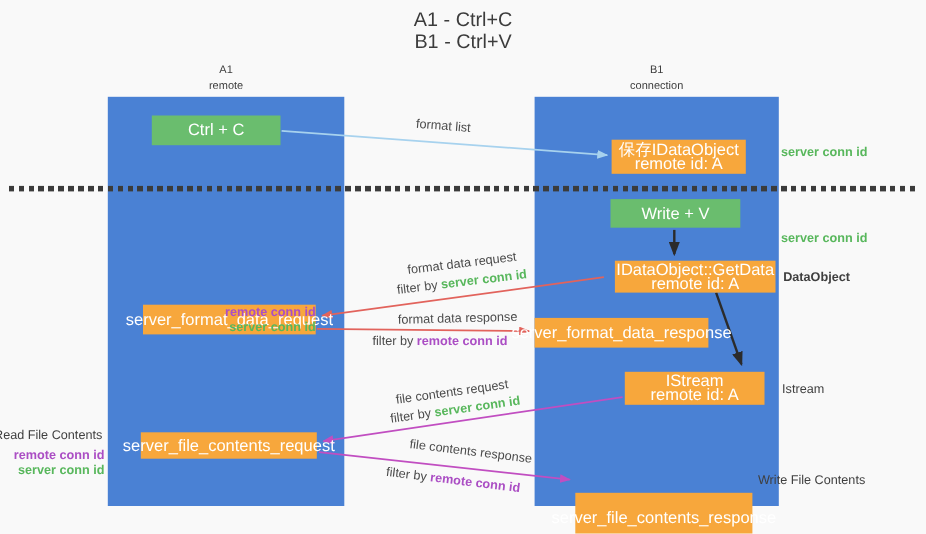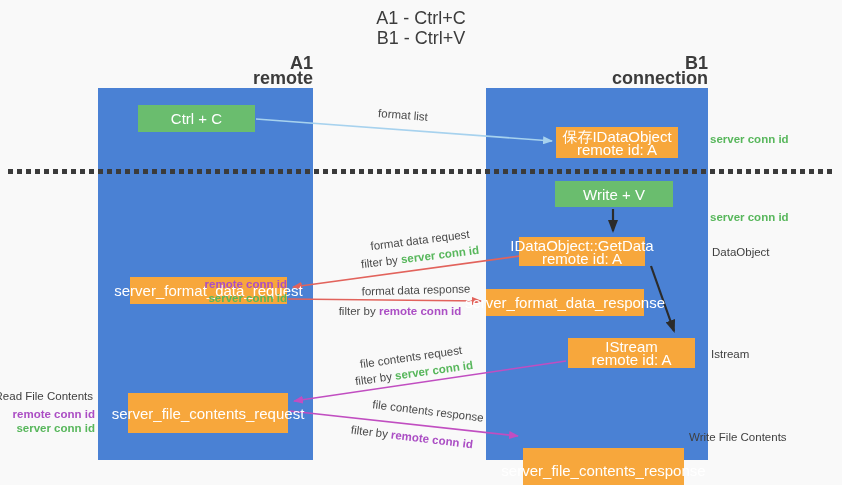--- a/index.html
+++ b/index.html
@@ -6,41 +6,41 @@
   body{font-family:"Liberation Sans",sans-serif;background:var(--bg,#f9f9f9);}
   .canvas{position:relative;width:842px;height:485px;background:var(--bg,#f9f9f9);overflow:hidden;}
 
   .title{position:absolute;left:0;top:8px;width:100%;text-align:center;
          font-size:18px;line-height:20px;color:var(--ink,#3c3c3c);}
 
   .lane{position:absolute;top:88px;height:372px;background:var(--lane_blue,#4a81d4);}
   .lane-left{left:98px;width:215px;}
   .lane-right{left:486px;width:222px;}
 
-  .lane-header{position:absolute;top:56px;text-align:right;font-size:18px;
-               line-height:15px;color:var(--ink,#3c3c3c);font-weight:bold;}
+  .lane-header{position:absolute;top:56px;text-align:center;font-size:10px;
+               line-height:15px;color:var(--ink,#3c3c3c);}
   .lh-left{left:98px;width:215px;}
   .lh-right{left:486px;width:222px;}
 
   .dotted{position:absolute;left:8px;top:169px;width:824px;height:5px;
           background:repeating-linear-gradient(to right,var(--dot,#3b3b3b) 0 5px,transparent 5px 9px);}
 
   .node{position:absolute;display:flex;flex-direction:column;align-items:center;
         justify-content:center;color:#fff;font-size:15px;line-height:13px;
         text-align:center;white-space:nowrap;}
   .green{background:var(--green,#6abd6e);}
   .orange{background:var(--orange,#f7a73c);}
   .n-ctrlc{left:138px;top:105px;width:117px;height:27px;}
   .n-save{left:556px;top:127px;width:122px;height:31px;align-items:center;}
   .n-ctrlv{left:555px;top:181px;width:118px;height:26px;}
-  .n-getdata{left:519px;top:237px;width:126px;height:29px;text-align:center;}
+  .n-getdata{left:559px;top:237px;width:146px;height:29px;text-align:center;}
   .n-freq{left:130px;top:277px;width:157px;height:27px;}
   .n-fresp{left:486px;top:289px;width:158px;height:27px;}
   .n-istream{left:568px;top:338px;width:127px;height:30px;}
-  .n-creq{left:128px;top:393px;width:160px;height:40px;text-align:center;}
+  .n-creq{left:128px;top:393px;width:160px;height:24px;text-align:center;}
   .n-cresp{left:523px;top:424px;width:161px;height:44px;margin-top:24px;}
 
   .overlay{position:absolute;left:0;top:0;pointer-events:none;}
 
   .albl{position:absolute;white-space:nowrap;font-size:11.5px;color:#4b4b4b;
         transform:translate(-50%,-50%) rotate(var(--r,0deg));}
   .hl-g{color:var(--green_text,#58b75c);font-weight:bold;}
   .hl-p{color:var(--purple_text,#ab4ec4);font-weight:bold;}
   .a-fmtlist{left:403px;top:115px;--r:4.5deg;}
   .a-fdreq{left:420px;top:240px;--r:-7deg;}
@@ -50,21 +50,21 @@
   .a-fcreq{left:411px;top:357px;--r:-8deg;}
   .a-fsrv2{left:414px;top:373px;--r:-8deg;}
   .a-fcresp{left:428px;top:411px;--r:7deg;}
   .a-frem2{left:412px;top:437px;--r:7deg;}
 
   .side{position:absolute;white-space:nowrap;font-size:11.5px;color:#3f3f3f;}
   .sg{color:var(--green_text,#58b75c);font-weight:bold;}
   .sp{color:var(--purple_text,#ab4ec4);font-weight:bold;}
   .r-srv1{left:710px;top:133px;}
   .r-srv2{left:710px;top:211px;}
-  .r-dataobj{left:712px;top:246px;}
+  .r-dataobj{left:712px;top:246px;font-weight:bold;}
   .r-istream{left:711px;top:348px;}
   .r-write{left:689px;top:431px;}
   .l-rem1{right:555px;top:278px;}
   .l-srv1{right:555px;top:292px;}
   .l-read{right:749px;top:390px;}
   .l-rem2{right:747px;top:408px;}
   .l-srv2{right:747px;top:422px;}
 </style>
 </head>
 <body>

